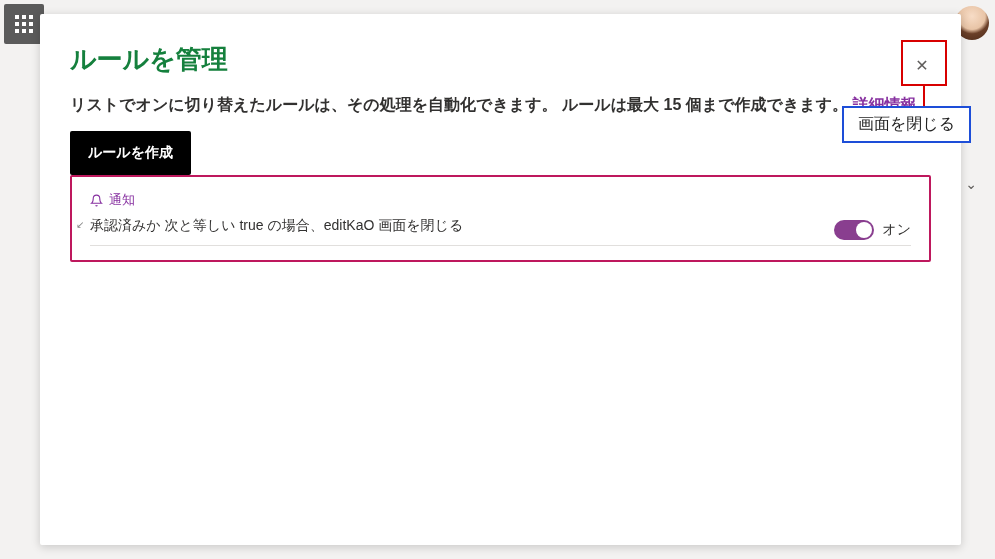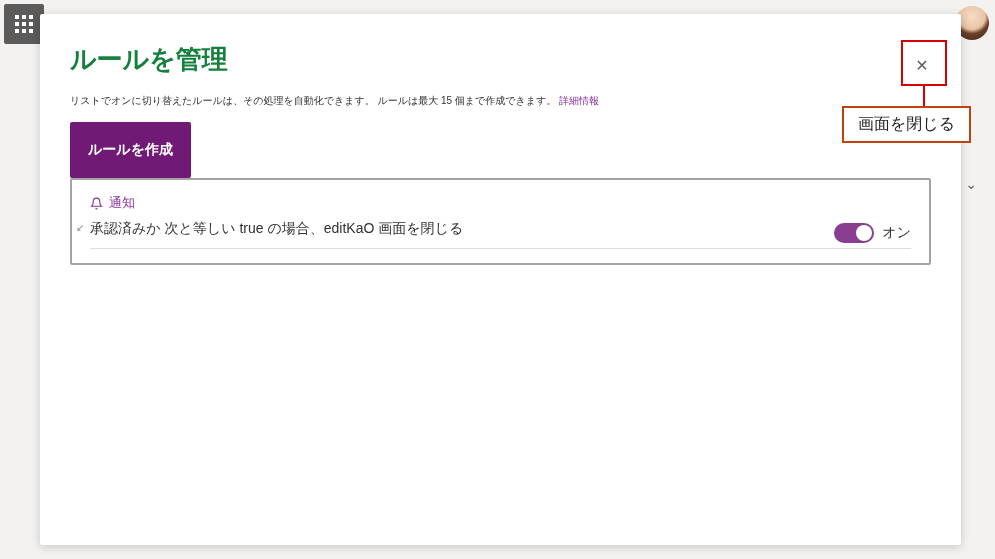--- a/index.html
+++ b/index.html
@@ -76,37 +76,38 @@
     .panel-inner {
       padding: 28px 30px 20px 30px;
     }
     .panel-title {
       font-size: 26px;
       font-weight: 700;
       color: #15803d;
       margin-bottom: 16px;
     }
     .panel-desc {
-      font-size: 10px;
+      font-size: 16px;
       color: #323130;
       line-height: 1.5;
       margin-bottom: 14px;
+      font-weight: bold;
     }
     .detail-link {
       color: #8730a0;
       text-decoration: none;
     }
     .create-btn {
       display: inline-block;
-      background: #701a75;
+      background: #000000;
       color: #fff;
       border: none;
       font-size: 14px;
       font-weight: 600;
-      padding: 19px 18px;
+      padding: 13px 18px;
       border-radius: 2px;
       cursor: pointer;
     }
     .close-btn {
       position: absolute;
       top: 34px;
       right: 22px;
       width: 34px;
       height: 34px;
       background: none;
@@ -124,21 +125,21 @@
       right: 14px;
       width: 46px;
       height: 46px;
       border: 2px solid #d80000;
       pointer-events: none;
     }
     .close-label-box {
       position: absolute;
       top: 92px;
       right: -10px;
-      border: 2px solid #c2410c;
+      border: 2px solid #1d4ed8;
       padding: 6px 14px;
       background: #fff;
       font-size: 16px;
       color: #222;
     }
     .close-connector {
       position: absolute;
       top: 72px;
       right: 36px;
       width: 2px;
@@ -146,21 +147,21 @@
       background: #d80000;
     }
     .section-hdr {
       font-size: 15px;
       font-weight: 700;
       color: #323130;
       margin-top: 32px;
       margin-bottom: 10px;
     }
     .rule-card {
-      border: 2px solid #a3a3a3;
+      border: 2px solid #be185d;
       padding: 14px 18px 14px 18px;
       position: relative;
       border-radius: 2px;
     }
     .rule-type {
       color: #8730a0;
       font-size: 13px;
       display: flex;
       align-items: center;
       gap: 6px;

